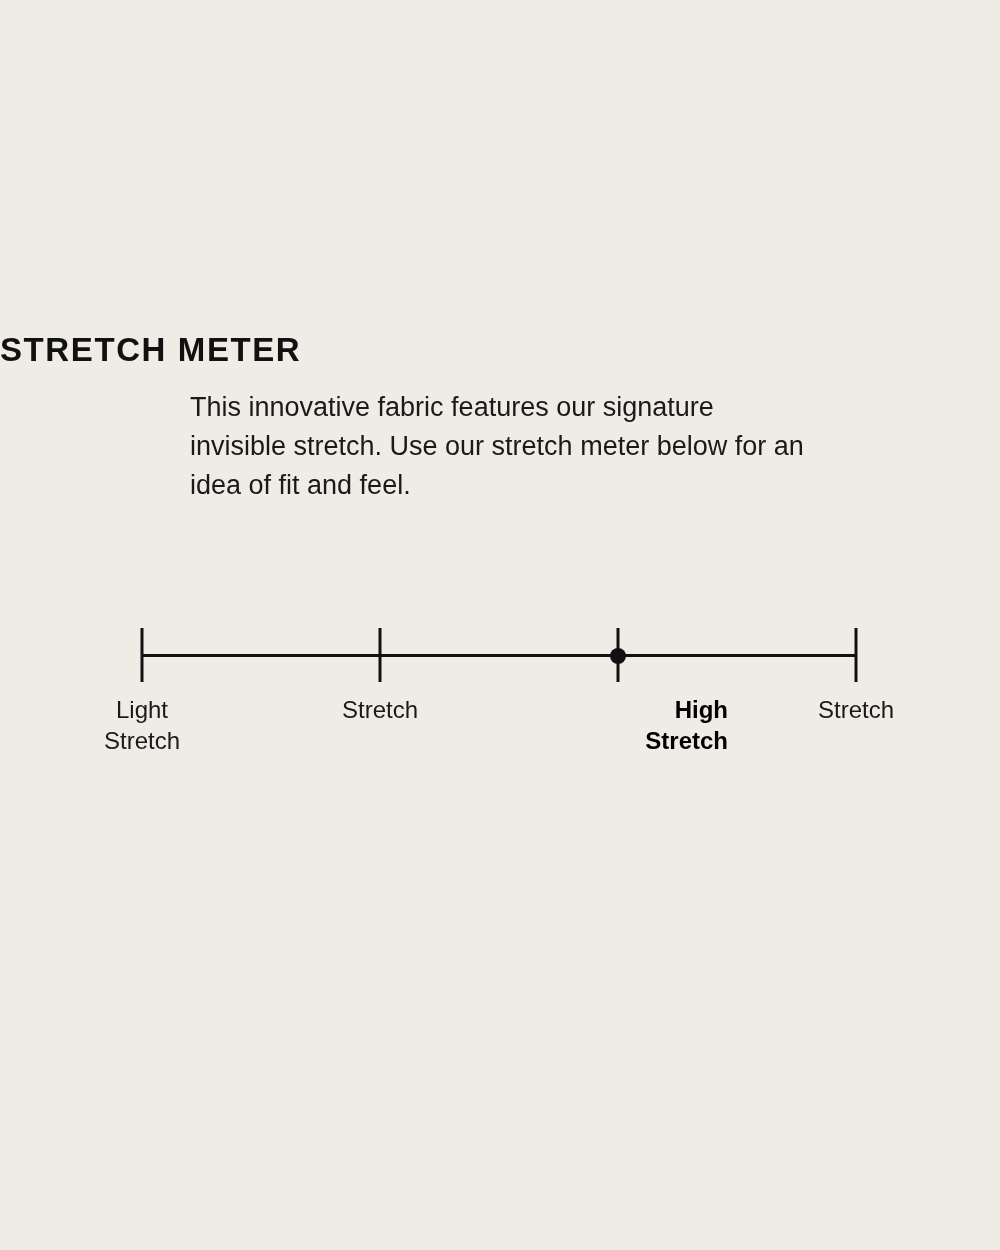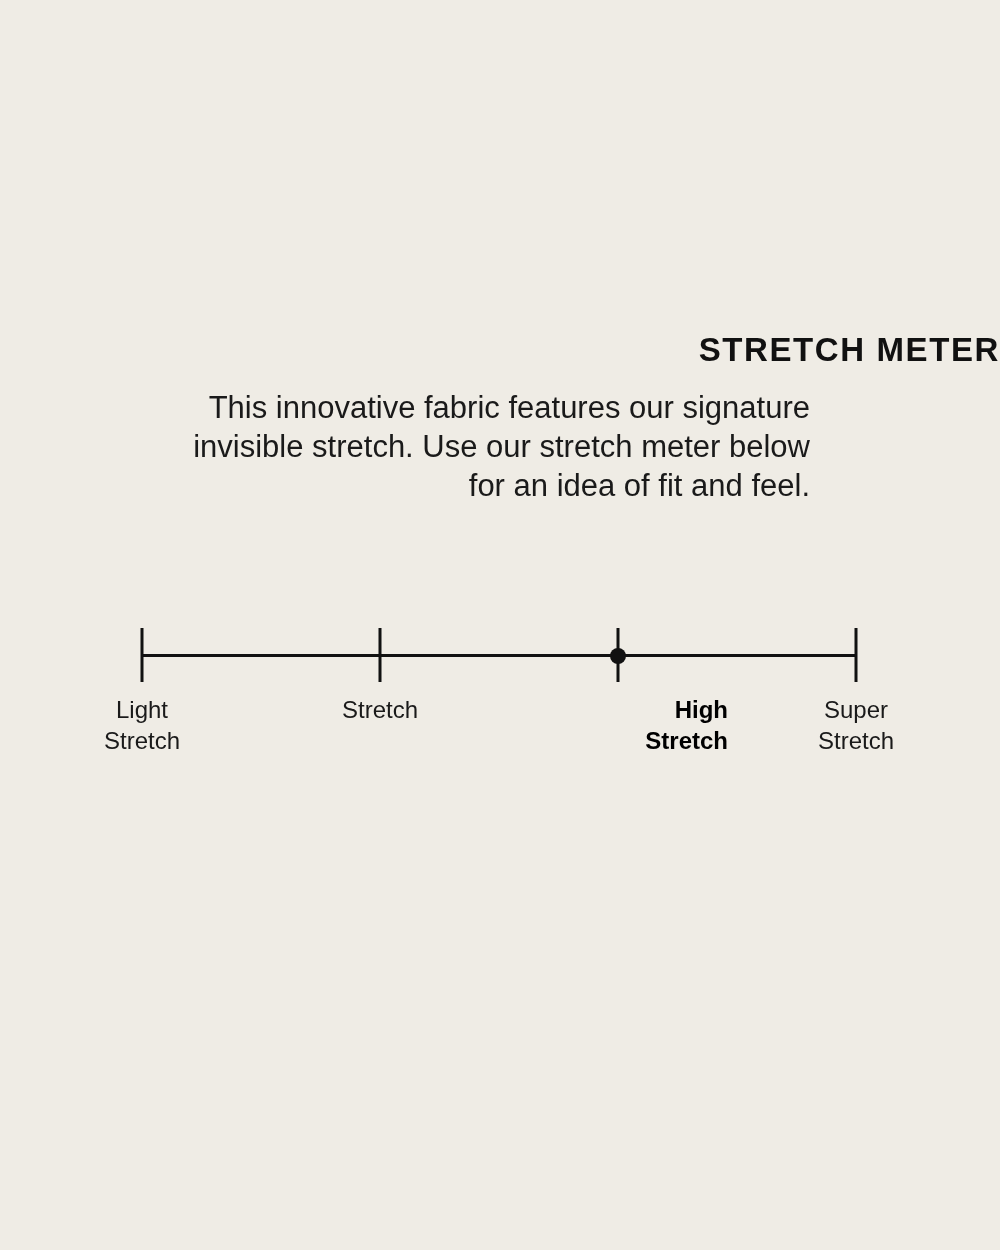--- a/index.html
+++ b/index.html
@@ -24,36 +24,36 @@
     height: 1250px;
     box-sizing: border-box;
   }
 
   
   .heading-block {
     position: absolute;
     left: 0;
     top: 330px;
     width: 1000px;
-    text-align: right;
+    text-align: left;
   }
 
   .title {
     margin: 0;
     font-size: 33px;
     font-weight: bold;
     letter-spacing: 1.6px;
     line-height: 40px;
     color: #111111;
   }
 
   .description {
     margin: 0;
     padding-top: 18px;
-    font-size: 31px;
+    font-size: 27px;
     font-weight: normal;
     line-height: 39px;
     color: #1a1a1a;
     width: 620px;
     margin-left: auto;
     margin-right: auto;
   }
 
   
   .meter {
@@ -153,18 +153,17 @@
     <div class="meter-label" style="left:380px">
       <span class="label-line">Stretch</span>
     </div>
 
     <div class="meter-label is-active" style="left:618px">
       <span class="label-line">High</span>
       <span class="label-line">Stretch</span>
     </div>
 
     <div class="meter-label" style="left:856px">
-      <span class="label-line">Super</span>
       <span class="label-line">Stretch</span>
     </div>
 
   </div>
 </div>
 
 </body></html>

